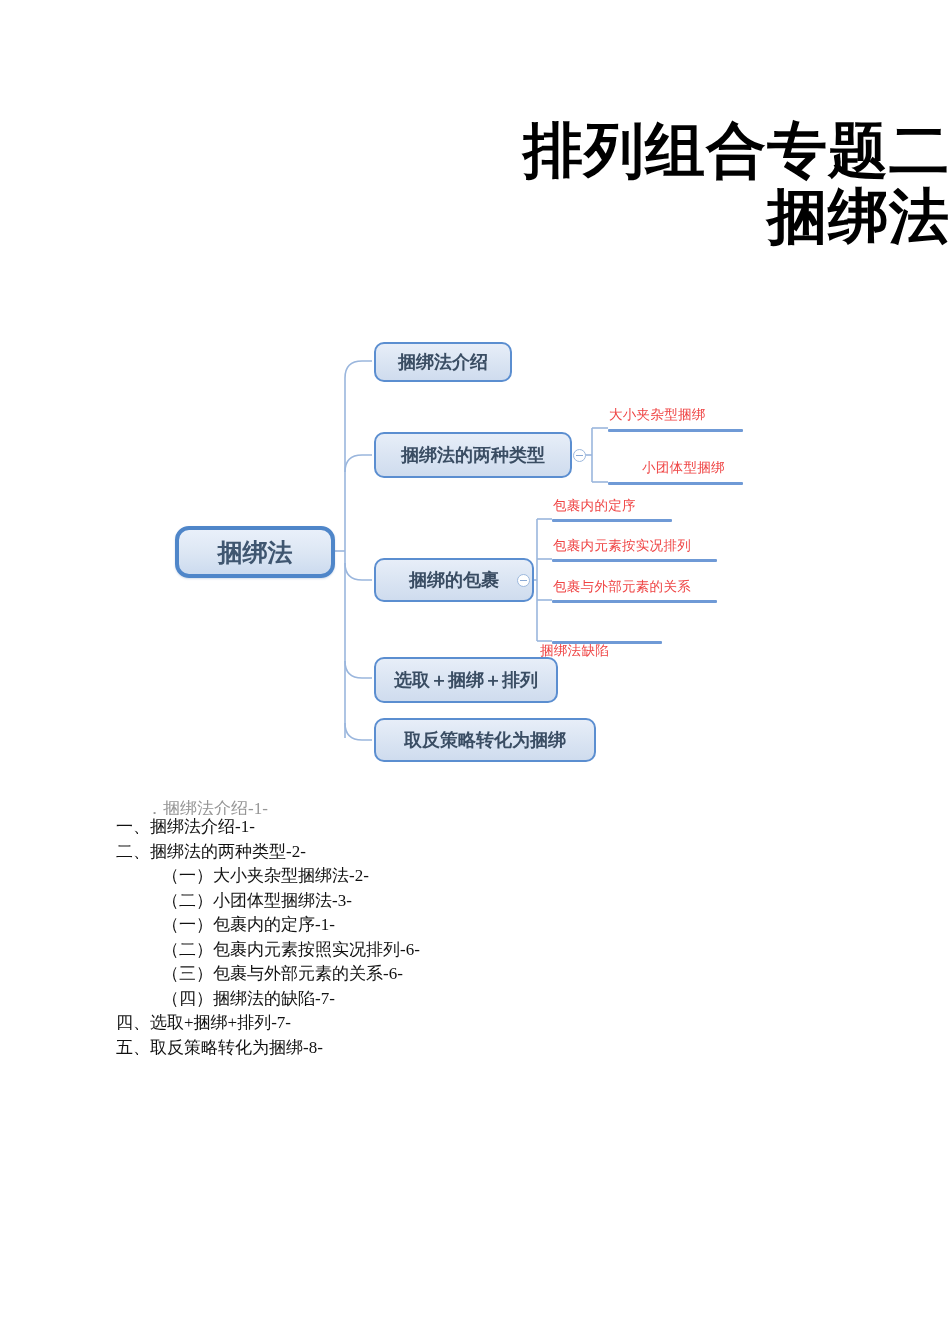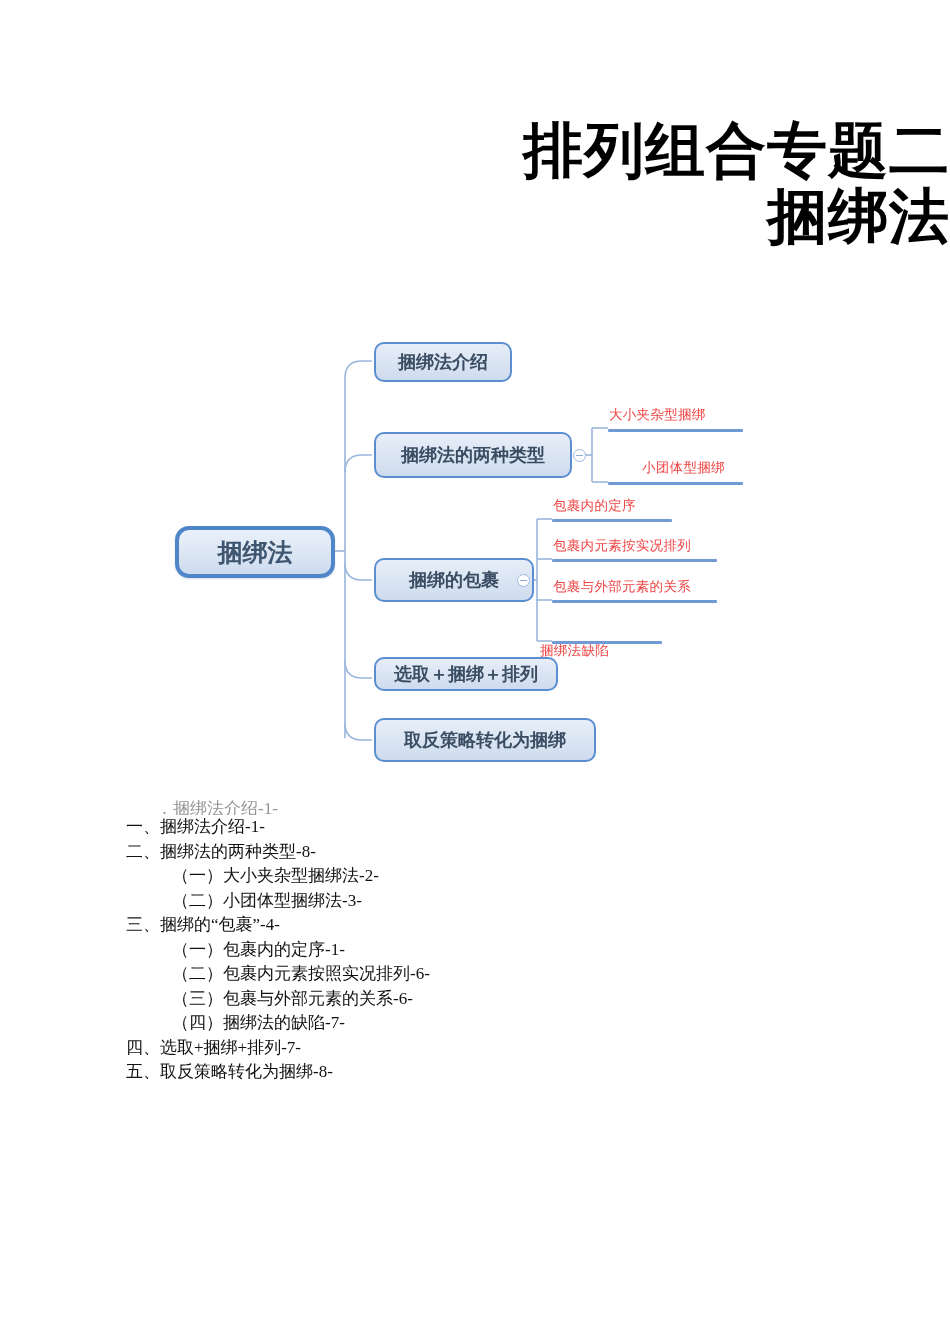--- a/index.html
+++ b/index.html
@@ -119,21 +119,20 @@
   
   .toc {
     position: absolute;
     left: 116px;
     top: 798px;
     width: 700px;
     font-family: "Liberation Serif", "DejaVu Serif", serif;
     font-size: 17px;
     line-height: 24.5px;
     color: #111;
-    margin-left: 10px;
   }
   .toc .row { white-space: nowrap; }
   .toc .row.lvl1 { padding-left: 0; }
   .toc .row.lvl2 { padding-left: 46px; }
   .toc .row.ghost {
     padding-left: 30px;
     color: #6d6d6d;
     opacity: .72;
     height: 17px;
     overflow: hidden;
@@ -222,36 +221,35 @@
   <div class="leaf" style="left:553px; top:260px;">
     <span>包裹与外部元素的关系</span>
   </div>
   <div class="leafbar" style="left:552px; top:282px; width:165px;"></div>
 
   <div class="leaf" style="left:540px; top:301px;margin-top:23px;">
     <span>捆绑法缺陷</span>
   </div>
   <div class="leafbar" style="left:552px; top:323px; width:110px;"></div>
 
-  <div class="node branch" style="left:374px; top:339px; width:184px; height:34px;">
+  <div class="node branch" style="left:374px; top:339px; width:184px; height:46px;">
     <span>选取＋捆绑＋排列</span>
   </div>
 
   <div class="node branch" style="left:374px; top:400px; width:222px; height:44px;text-align:right;">
     <span>取反策略转化为捆绑</span>
   </div>
 
 </div>
 
 <div class="toc">
   <div class="row ghost">．捆绑法介绍-1-</div>
   <div class="row lvl1">一、捆绑法介绍-1-</div>
-  <div class="row lvl1">二、捆绑法的两种类型-8-</div>
+  <div class="row lvl1">二、捆绑法的两种类型-2-</div>
   <div class="row lvl2">（一）大小夹杂型捆绑法-2-</div>
   <div class="row lvl2">（二）小团体型捆绑法-3-</div>
-  <div class="row lvl1">三、捆绑的“包裹”-4-</div>
   <div class="row lvl2">（一）包裹内的定序-1-</div>
   <div class="row lvl2">（二）包裹内元素按照实况排列-6-</div>
   <div class="row lvl2">（三）包裹与外部元素的关系-6-</div>
   <div class="row lvl2">（四）捆绑法的缺陷-7-</div>
   <div class="row lvl1">四、选取+捆绑+排列-7-</div>
   <div class="row lvl1">五、取反策略转化为捆绑-8-</div>
 </div>
 
 </body></html>

